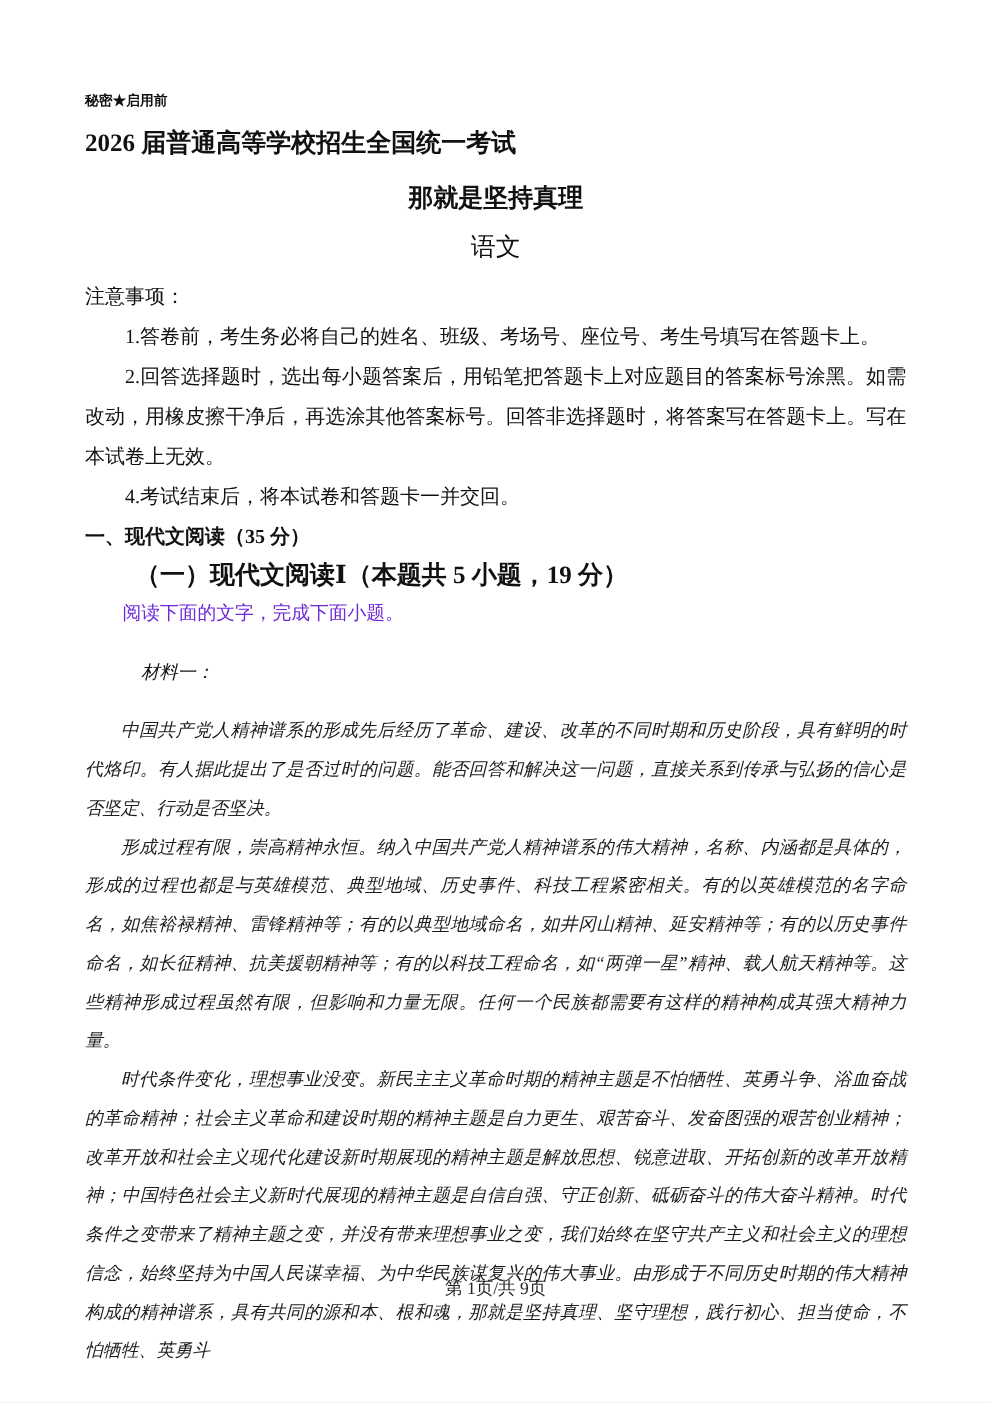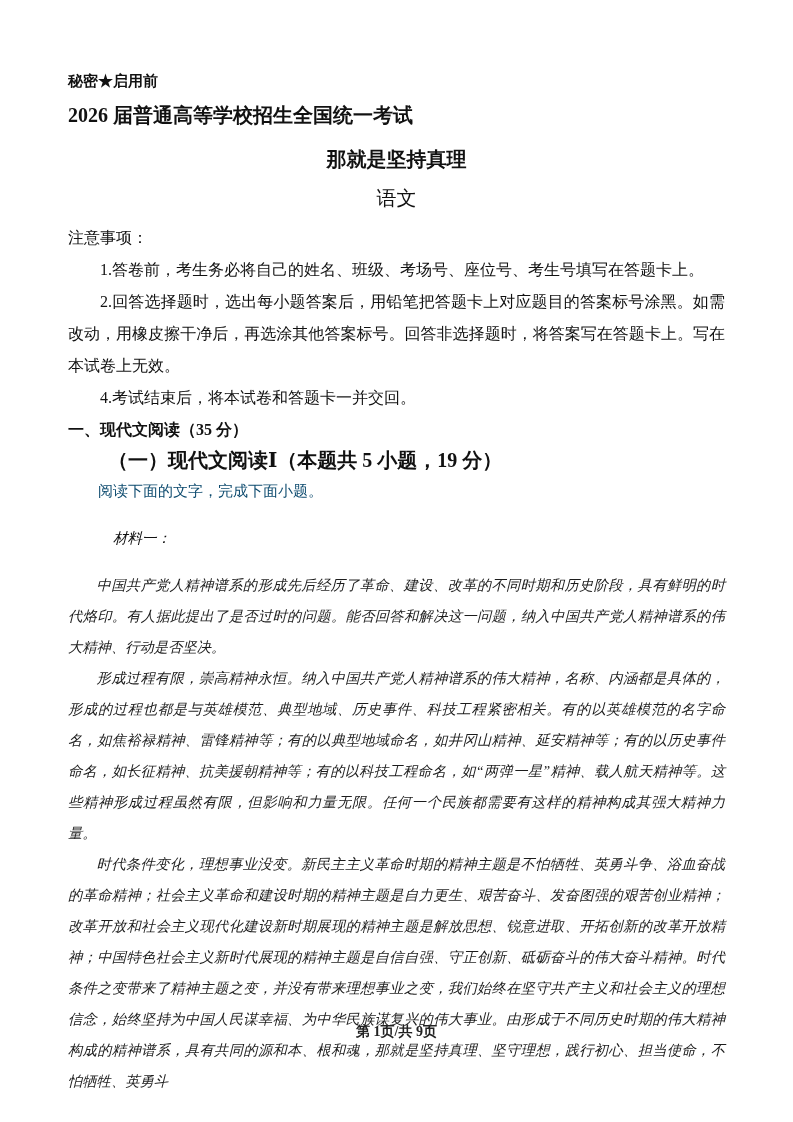--- a/index.html
+++ b/index.html
@@ -13,21 +13,21 @@
     height: 1122px;
     margin: 0 auto;
     background: #ffffff;
     box-sizing: border-box;
     padding: 72px 68px 0 68px;
     color: #111111;
     font-family: "Liberation Serif", "DejaVu Serif", serif;
     overflow: hidden;
   }
   .classification {
-    font-size: 15px;
+    font-size: 11px;
     line-height: 18px;
     font-weight: bold;
     text-align: left;
   }
   .exam-title {
     margin: 12px 0 0 0;
     font-size: 20px;
     line-height: 26px;
     font-weight: bold;
   }
@@ -72,21 +72,21 @@
     line-height: 31px;
     font-weight: bold;
     text-indent: 2em;
   }
   .instruction {
     margin: 0;
     font-size: 15px;
     line-height: 31px;
     font-weight: normal;
     text-indent: 2em;
-    color: #0c4a6e;
+    color: #6d28d9;
   }
   .material-label {
     margin: 16px;
     font-size: 14.5px;
     line-height: 31px;
     font-style: italic;
     text-indent: 2em;
   }
   .body-para {
     margin: 0;
@@ -100,21 +100,21 @@
     color: #1c1c1c;
   }
   .page-footer {
     position: absolute;
     left: 0;
     right: 0;
     top: 1022px;
     text-align: center;
     font-size: 14px;
     line-height: 20px;
-    font-weight: bold;
+    font-weight: normal;
     color: #222222;
   }
 </style>
 </head>
 <body>
 
 <div class="page">
 
   <div class="classification">秘密★启用前</div>
 
@@ -132,21 +132,21 @@
   </div>
 
   <p class="section-heading">一、现代文阅读（35 分）</p>
 
   <p class="subsection-heading">（一）现代文阅读Ⅰ（本题共 5 小题，19 分）</p>
 
   <p class="instruction">阅读下面的文字，完成下面小题。</p>
 
   <p class="material-label">材料一：</p>
 
-  <p class="body-para">中国共产党人精神谱系的形成先后经历了革命、建设、改革的不同时期和历史阶段，具有鲜明的时代烙印。有人据此提出了是否过时的问题。能否回答和解决这一问题，纳入中国共产党人精神谱系的伟大精神、行动是否坚决。</p>
+  <p class="body-para">中国共产党人精神谱系的形成先后经历了革命、建设、改革的不同时期和历史阶段，具有鲜明的时代烙印。有人据此提出了是否过时的问题。能否回答和解决这一问题，直接关系到传承与弘扬的信心是否坚定、行动是否坚决。</p>
 
   <p class="body-para">形成过程有限，崇高精神永恒。纳入中国共产党人精神谱系的伟大精神，名称、内涵都是具体的，形成的过程也都是与英雄模范、典型地域、历史事件、科技工程紧密相关。有的以英雄模范的名字命名，如焦裕禄精神、雷锋精神等；有的以典型地域命名，如井冈山精神、延安精神等；有的以历史事件命名，如长征精神、抗美援朝精神等；有的以科技工程命名，如“两弹一星”精神、载人航天精神等。这些精神形成过程虽然有限，但影响和力量无限。任何一个民族都需要有这样的精神构成其强大精神力量。</p>
 
   <p class="body-para">时代条件变化，理想事业没变。新民主主义革命时期的精神主题是不怕牺牲、英勇斗争、浴血奋战的革命精神；社会主义革命和建设时期的精神主题是自力更生、艰苦奋斗、发奋图强的艰苦创业精神；改革开放和社会主义现代化建设新时期展现的精神主题是解放思想、锐意进取、开拓创新的改革开放精神；中国特色社会主义新时代展现的精神主题是自信自强、守正创新、砥砺奋斗的伟大奋斗精神。时代条件之变带来了精神主题之变，并没有带来理想事业之变，我们始终在坚守共产主义和社会主义的理想信念，始终坚持为中国人民谋幸福、为中华民族谋复兴的伟大事业。由形成于不同历史时期的伟大精神构成的精神谱系，具有共同的源和本、根和魂，那就是坚持真理、坚守理想，践行初心、担当使命，不怕牺牲、英勇斗</p>
 
   <div class="page-footer">第 1页/共 9页</div>
 
 </div>
 
 </body></html>

